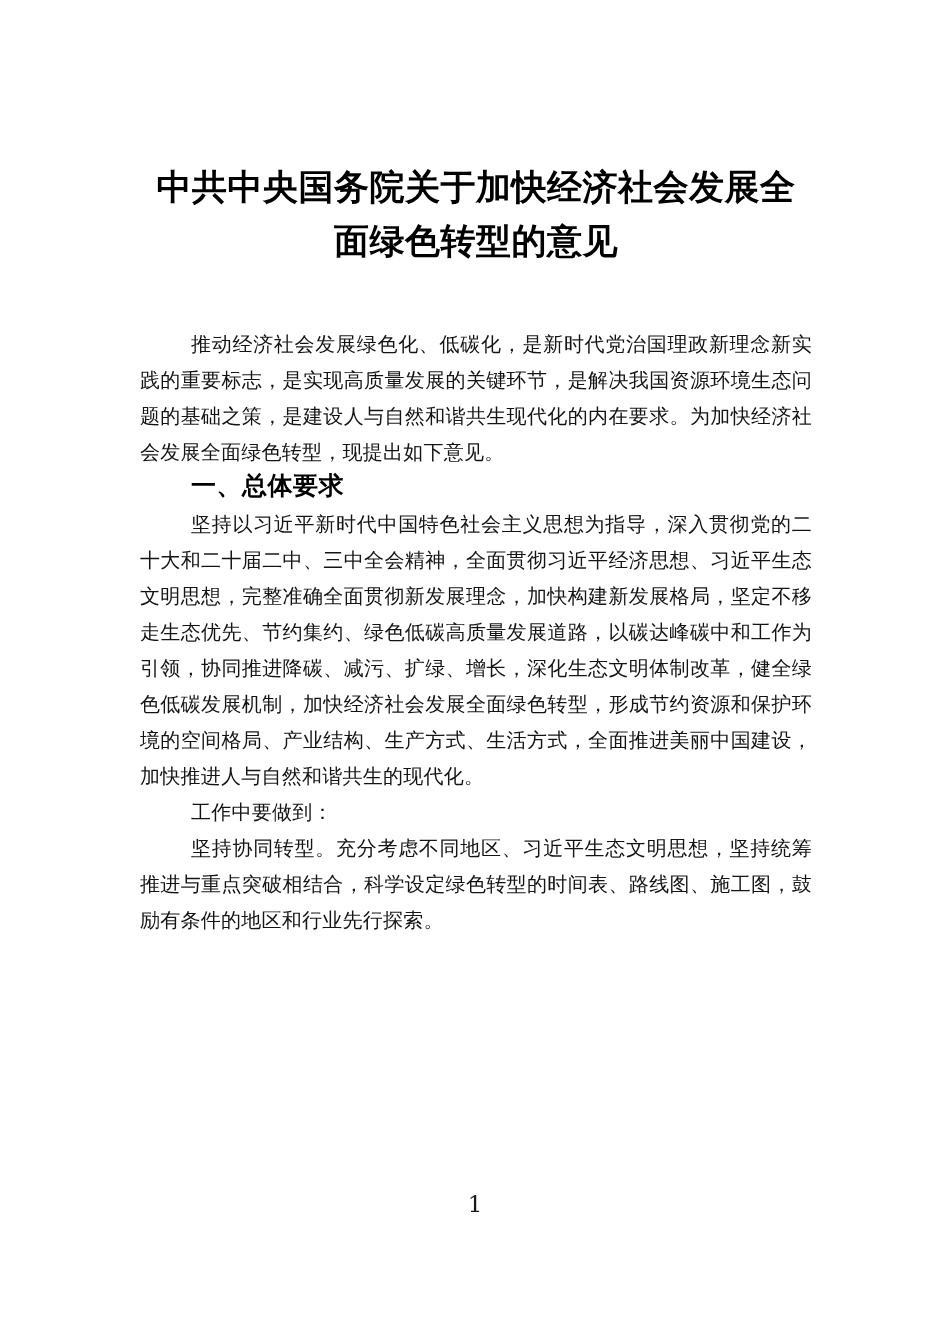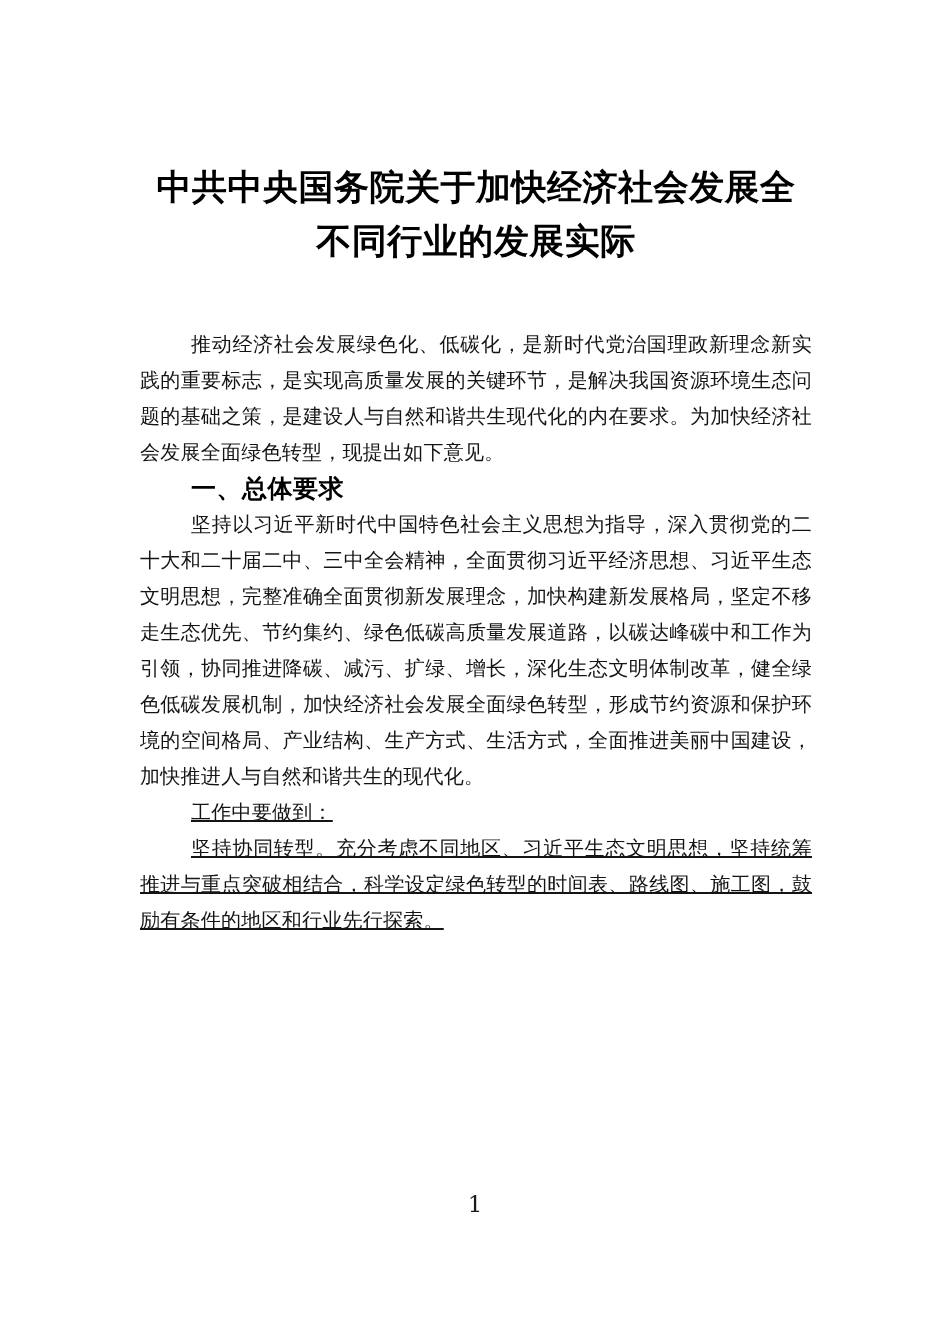--- a/index.html
+++ b/index.html
@@ -53,25 +53,24 @@
     margin: 0;
     text-align: justify;
     text-justify: inter-character;
     text-indent: 51px;
     letter-spacing: 0.25px;
     word-break: break-all;
   }
 
   .para.last-line-left {
     text-align-last: left;
-    text-decoration: underline;
   }
 
   .section-heading {
-    font-family: Liberation Sans, sans-serif;
+    font-family: Liberation Mono, monospace;
     font-size: 25px;
     line-height: 36px;
     font-weight: 700;
     color: #000000;
     margin: 0;
     text-indent: 51px;
     letter-spacing: 0.5px;
   }
 
   
@@ -87,21 +86,21 @@
     color: #1a1a1a;
   }
 </style>
 </head>
 <body>
 
 <div class="page">
 
   <div class="doc-title">
     <span class="title-line">中共中央国务院关于加快经济社会发展全</span>
-    <span class="title-line">不同行业的发展实际</span>
+    <span class="title-line">面绿色转型的意见</span>
   </div>
 
   <div class="body-area">
     <p class="para">推动经济社会发展绿色化、低碳化，是新时代党治国理政新理念新实践的重要标志，是实现高质量发展的关键环节，是解决我国资源环境生态问题的基础之策，是建设人与自然和谐共生现代化的内在要求。为加快经济社会发展全面绿色转型，现提出如下意见。</p>
     <p class="section-heading">一、总体要求</p>
     <p class="para">坚持以习近平新时代中国特色社会主义思想为指导，深入贯彻党的二十大和二十届二中、三中全会精神，全面贯彻习近平经济思想、习近平生态文明思想，完整准确全面贯彻新发展理念，加快构建新发展格局，坚定不移走生态优先、节约集约、绿色低碳高质量发展道路，以碳达峰碳中和工作为引领，协同推进降碳、减污、扩绿、增长，深化生态文明体制改革，健全绿色低碳发展机制，加快经济社会发展全面绿色转型，形成节约资源和保护环境的空间格局、产业结构、生产方式、生活方式，全面推进美丽中国建设，加快推进人与自然和谐共生的现代化。</p>
     <p class="para last-line-left">工作中要做到：</p>
     <p class="para last-line-left">坚持协同转型。充分考虑不同地区、习近平生态文明思想，坚持统筹推进与重点突破相结合，科学设定绿色转型的时间表、路线图、施工图，鼓励有条件的地区和行业先行探索。</p>
   </div>
 

